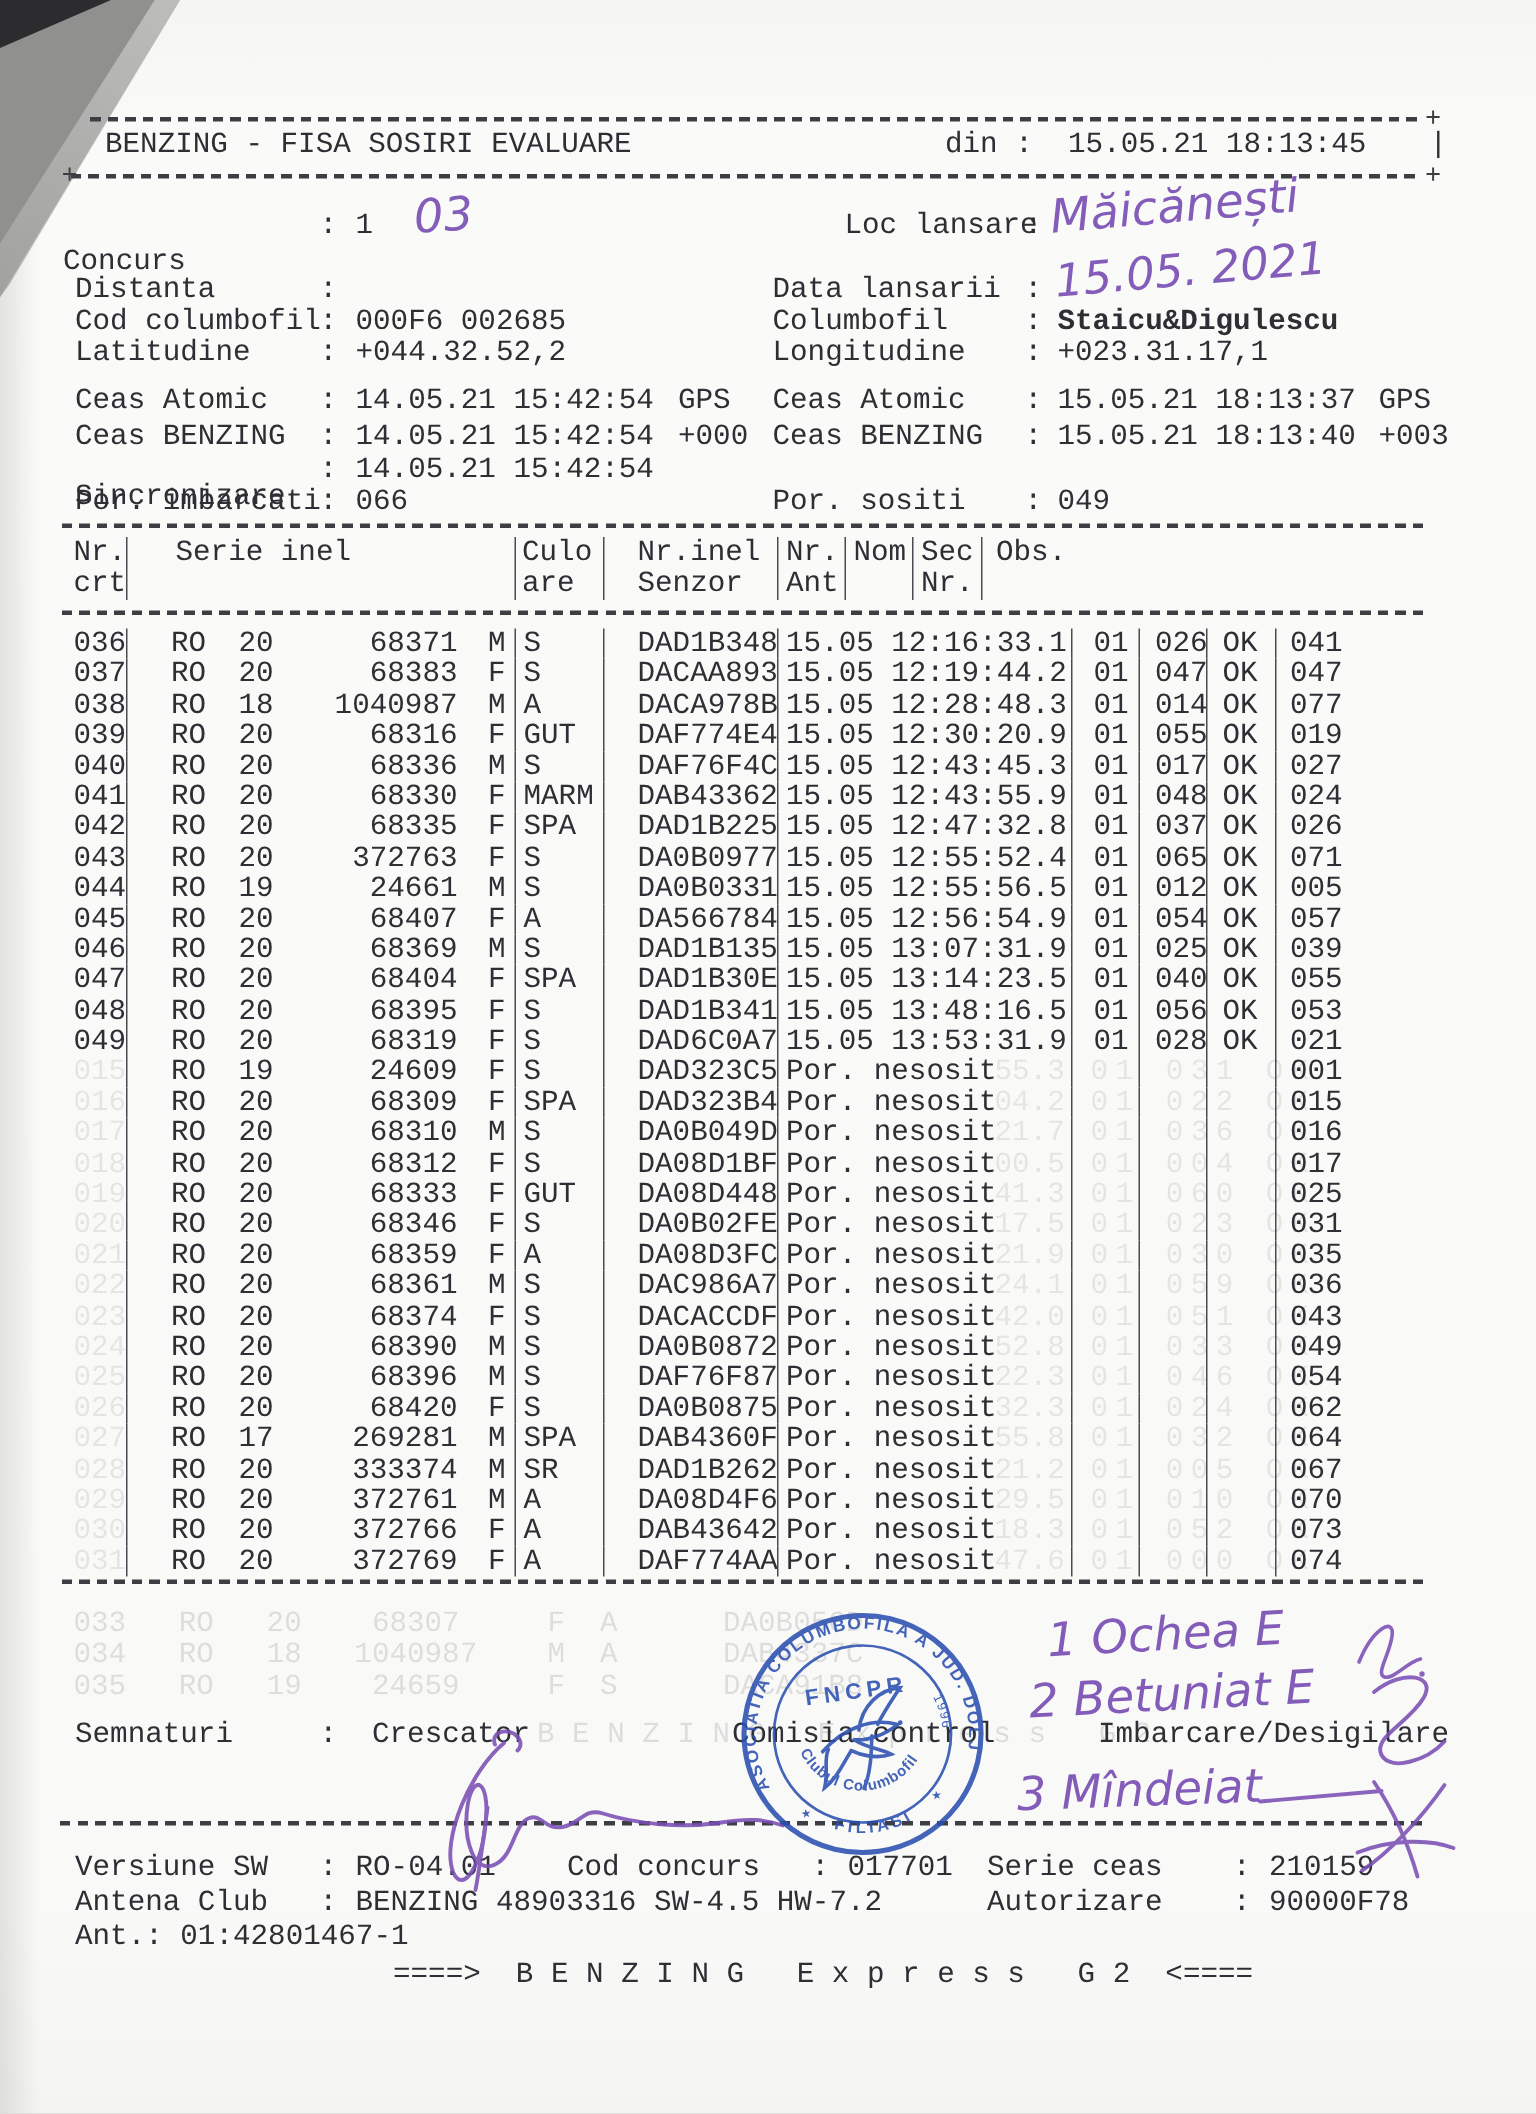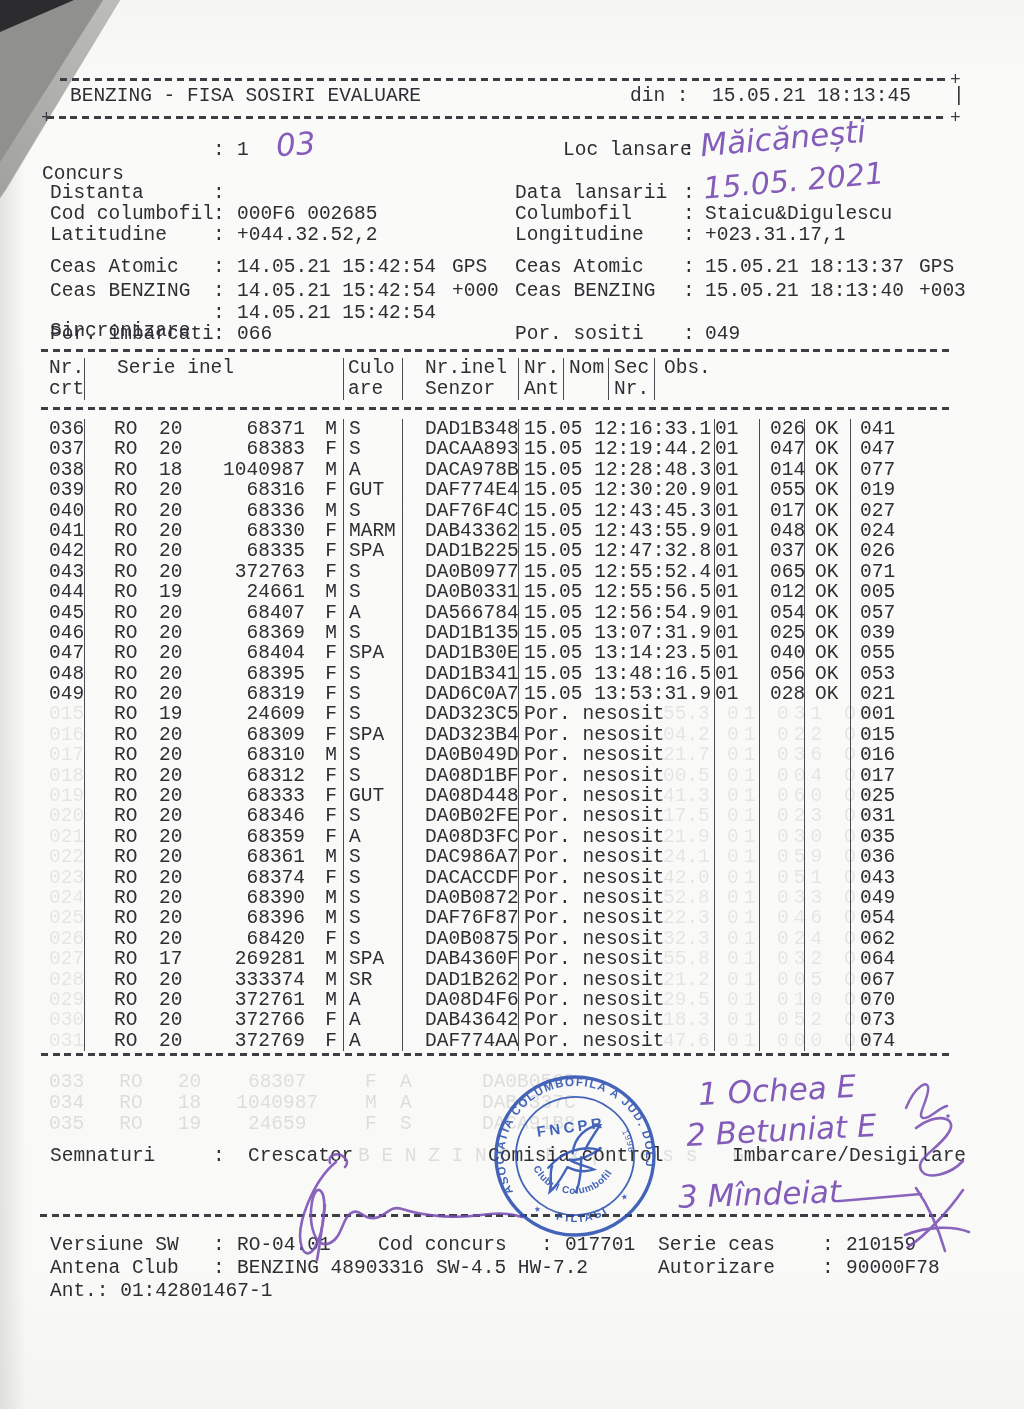--- a/index.html
+++ b/index.html
@@ -29,21 +29,21 @@
   .thead .th{font-size:19.5px;line-height:21px;white-space:pre;box-sizing:border-box;}
   .sep2{margin-top:7px;margin-bottom:9px;}
   .tr{display:flex;height:20.4px;position:relative;}
   .td{font-size:19.5px;line-height:20.4px;white-space:pre;box-sizing:border-box;overflow:visible;}
   .bL{border-left:1.6px solid #4a4b52;}
   .c-crt{width:37px;padding-left:2px;}
   .c-serie{width:259px;}
   .c-culo{width:59px;padding-left:5px;}
   .c-senzor{width:116px;padding-left:22px;}
   .c-sosire{width:196px;padding-left:5px;}
-  .c-ant{width:45px;padding-left:0;}
+  .c-ant{width:45px;padding-left:14px;}
   .c-nom{width:45px;padding-left:10px;}
   .c-sec{width:46px;padding-left:10px;}
   .c-obs{width:92px;padding-left:9px;}
   .cc{display:inline-block;width:74px;padding-left:29px;box-sizing:border-box;}
   .cy{display:inline-block;width:48px;}
   .cn{display:inline-block;width:98px;text-align:right;}
   .cx{display:inline-block;width:36px;text-align:right;padding-right:4px;box-sizing:border-box;}
   .ghost{position:absolute;top:0;font-size:19.5px;line-height:20.4px;color:#1c1c28;opacity:.09;white-space:pre;}
   .g-crt{left:2px;}
   .g-mid{left:616px;}
@@ -82,21 +82,21 @@
   <div class="mono" style="left:213px;top:183px;">:</div>
   <div class="mono" style="left:515px;top:183px;">Data lansarii</div>
   <div class="mono" style="left:683px;top:183px;">:</div>
   <div class="hand" style="left:703px;top:163px;font-size:30px;transform:rotate(-5deg);">15.05. 2021</div>
 
   <div class="mono" style="left:50px;top:204px;">Cod columbofil</div>
   <div class="mono" style="left:213px;top:204px;">:</div>
   <div class="mono" style="left:237px;top:204px;">000F6 002685</div>
   <div class="mono" style="left:515px;top:204px;">Columbofil</div>
   <div class="mono" style="left:683px;top:204px;">:</div>
-  <div class="mono" style="left:705px;top:204px;">Staicu&amp;Digulescu</div>
+  <div class="mono" style="left:705px;top:204px;font-weight:bold;">Staicu&amp;Digulescu</div>
 
   <div class="mono" style="left:50px;top:225px;">Latitudine</div>
   <div class="mono" style="left:213px;top:225px;">:</div>
   <div class="mono" style="left:237px;top:225px;">+044.32.52,2</div>
   <div class="mono" style="left:515px;top:225px;">Longitudine</div>
   <div class="mono" style="left:683px;top:225px;">:</div>
   <div class="mono" style="left:705px;top:225px;">+023.31.17,1</div>
 
   <div class="mono" style="left:50px;top:257px;">Ceas Atomic</div>
   <div class="mono" style="left:213px;top:257px;">:</div>
@@ -609,20 +609,21 @@
   <div class="mono" style="left:846px;top:1235px;">210159</div>
 
   <div class="mono" style="left:50px;top:1258px;">Antena Club</div>
   <div class="mono" style="left:213px;top:1258px;">:</div>
   <div class="mono" style="left:237px;top:1258px;">BENZING 48903316 SW-4.5 HW-7.2</div>
   <div class="mono" style="left:658px;top:1258px;">Autorizare</div>
   <div class="mono" style="left:822px;top:1258px;">:</div>
   <div class="mono" style="left:846px;top:1258px;">90000F78</div>
 
   <div class="mono" style="left:50px;top:1281px;">Ant.: 01:42801467-1</div>
+  <div class="mono" style="left:262px;top:1306px;">====&gt;  B E N Z I N G   E x p r e s s   G 2  &lt;====</div>
 
   <svg class="overlay" width="1024" height="1409" viewBox="0 0 1024 1409">
 
     <g stroke="#7a4fb4" stroke-width="2.6" fill="none" stroke-linecap="round" opacity="0.88">
       <path d="M336,1162 C314,1180 294,1226 302,1248 C309,1264 322,1242 324,1212 C326,1188 316,1182 312,1202 C308,1226 316,1250 330,1243 C343,1237 342,1216 353,1212 C361,1209 363,1220 375,1218 C387,1216 389,1205 402,1209 C424,1216 455,1219 481,1215 C499,1212 510,1213 522,1217"></path>
       <path d="M330,1163 a9,7 20 1 1 15,4"></path>
       <path d="M325,1205 C322,1228 320,1244 317,1260"></path>
     </g>
 
     <g stroke="#7a4fb4" stroke-width="2.4" fill="none" stroke-linecap="round" opacity="0.88">

